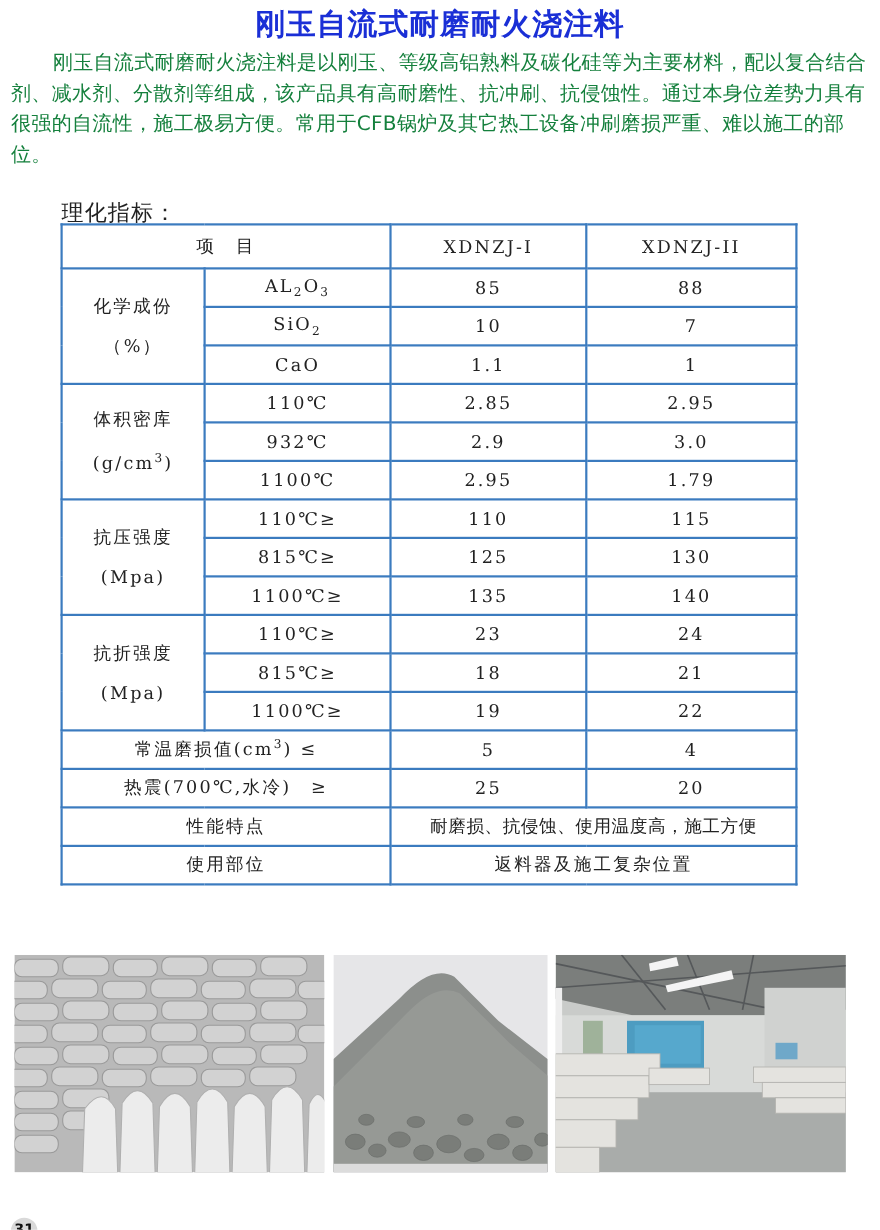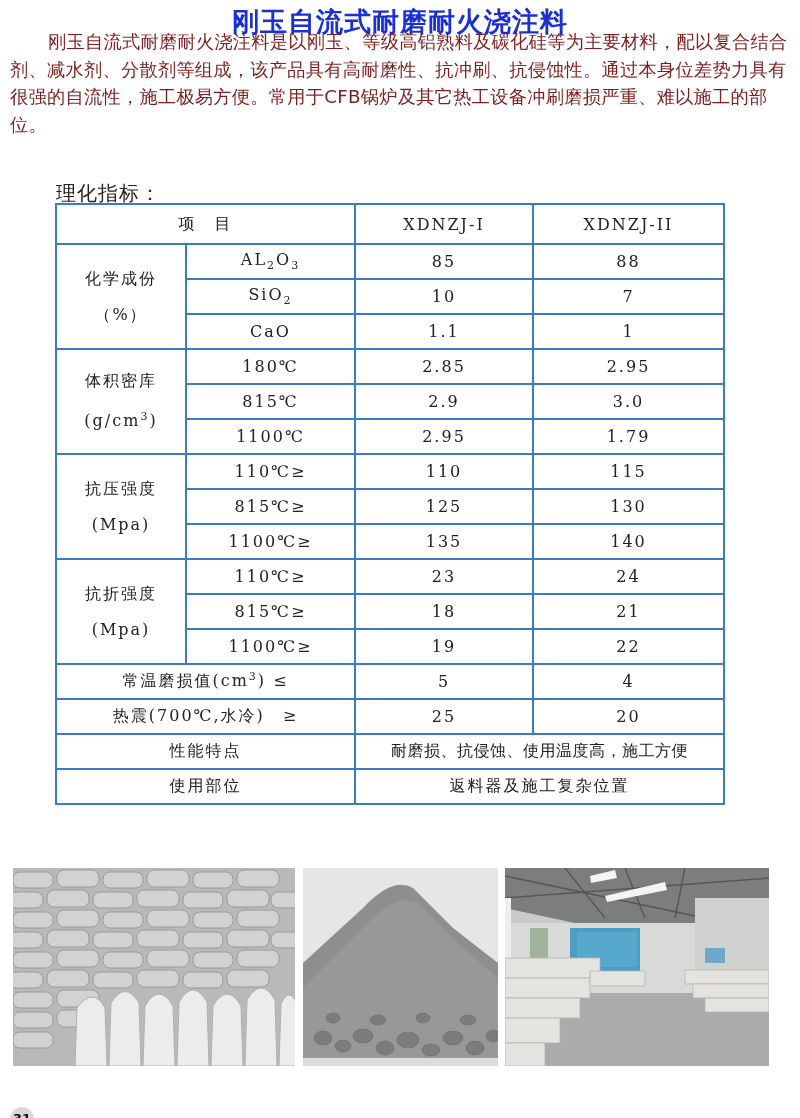--- a/index.html
+++ b/index.html
@@ -1,23 +1,23 @@
 <!DOCTYPE html>
 <html><head>
 <meta charset="utf-8">
 <style>
   html, body { margin:0; padding:0; background:#ffffff; }
   body { width:800px; height:1118px; position:relative; overflow:hidden;
          font-family:"DejaVu Sans", sans-serif; color:#1a1a1a; }
   .title { position:absolute; left:0; top:4px; width:800px; text-align:center;
            font-family:"DejaVu Sans", sans-serif; font-size:27px; font-weight:bold;
            color:#1a2fd6; letter-spacing:1px; }
-  .intro { position:absolute; left:10px; top:28px; width:780px;
+  .intro { position:absolute; left:10px; top:44px; width:780px;
            font-family:"DejaVu Sans", sans-serif; font-size:18.2px; line-height:27.5px;
-           color:#7f1d1d; text-indent:38px; letter-spacing:0.3px; }
+           color:#15803d; text-indent:38px; letter-spacing:0.3px; }
   .section-label { position:absolute; left:56px; top:180px; font-size:20px;
            font-family:"DejaVu Sans", sans-serif; color:#222; letter-spacing:1px; }
   table.spec { position:absolute; left:55px; top:203px; width:668px;
            border-collapse:collapse; table-layout:fixed;
            font-family:"DejaVu Serif", serif; font-size:16px; color:#222;border-radius:20px; }
   table.spec td { border:2px solid #3b7bbf; text-align:center; vertical-align:middle;
            padding:0; height:33px; letter-spacing:2px; }
   table.spec tr.head td { height:38px; }
   .group-label { line-height:36px; letter-spacing:3px; }
   .photos { position:absolute; left:0; top:868px; width:800px; height:198px; }
@@ -68,26 +68,26 @@
       <td>CaO</td>
       <td>1.1</td>
       <td>1</td>
     </tr>
 
     <tr>
       <td rowspan="3" class="group-label">
         <div>体积密库</div>
         <div>(g/cm<sup style="font-size:11px">3</sup>)</div>
       </td>
-      <td>180℃</td>
+      <td>110℃</td>
       <td>2.85</td>
       <td>2.95</td>
     </tr>
     <tr>
-      <td>815℃</td>
+      <td>932℃</td>
       <td>2.9</td>
       <td>3.0</td>
     </tr>
     <tr>
       <td>1100℃</td>
       <td>2.95</td>
       <td>1.79</td>
     </tr>
 
     <tr>

